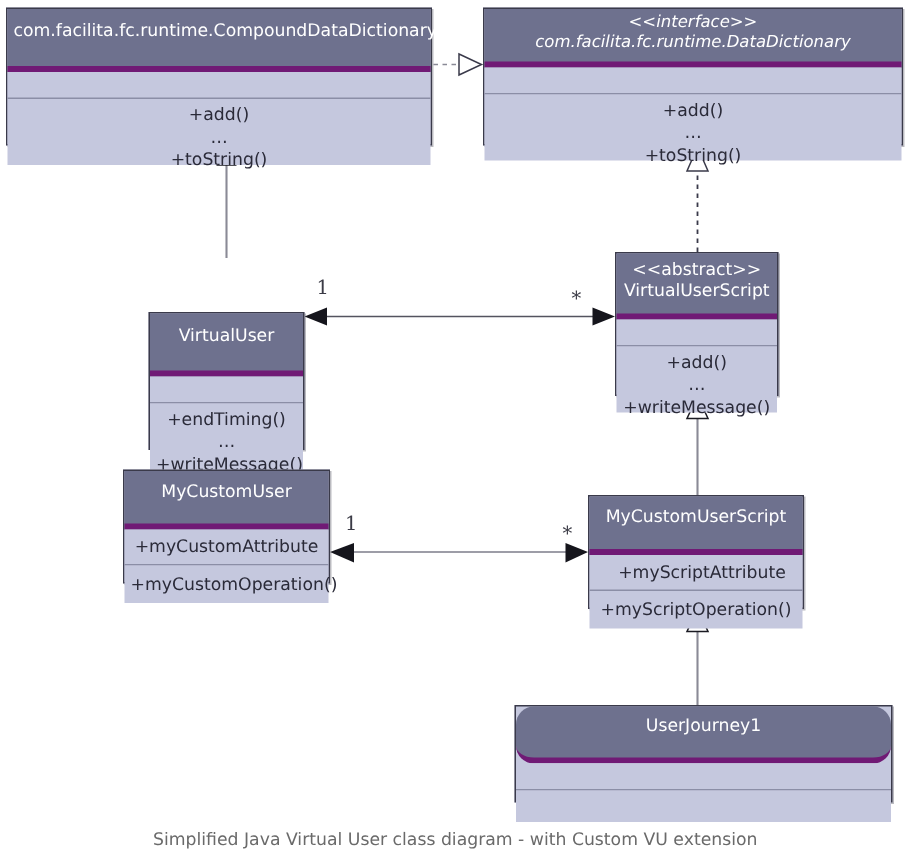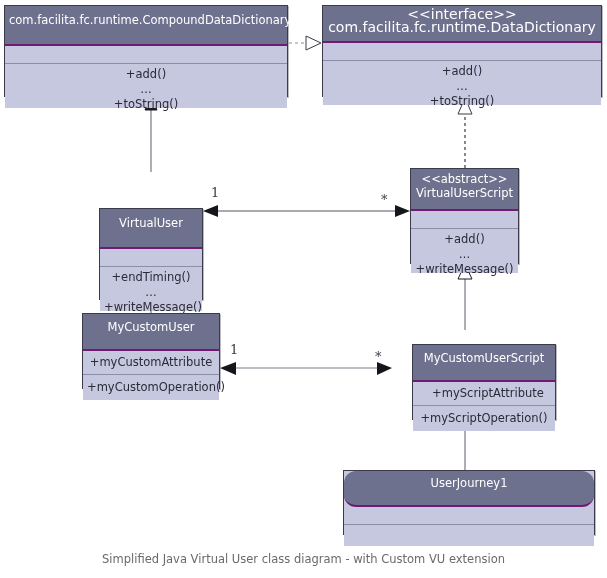--- a/index.html
+++ b/index.html
@@ -34,25 +34,26 @@
     background: #c5c8de;
     box-shadow: 1px 1px 0 rgba(60,60,75,0.35);
   }
   .uml-header {
     background: #6e718e;
     color: #ffffff;
     text-align: center;
     font-size: 11.5px;
     line-height: 14px;
     padding: 5px 4px 5px 4px;
-    border-bottom: 2px solid #701a75;
+    border-bottom: 4px solid #701a75;
     white-space: pre-line;
   }
   .uml-header.small {
-    font-size: 14px;
+    font-size: 11px;
+    font-style: italic;
   }
   .uml-attrs {
     background: #c5c8de;
     color: #2a2a38;
     text-align: center;
     font-size: 11.5px;
     line-height: 15px;
     padding: 3px 4px;
     border-bottom: 1px solid #8b8ea6;
     min-height: 13px;
@@ -172,21 +173,21 @@
 …
 +writeMessage()</div>
   </div>
 
   <div class="uml-class" style="left:82px; top:313px; width:138px; height:76px;">
     <div class="uml-header" style="height:25px; line-height:16px;">MyCustomUser</div>
     <div class="uml-attrs" style="height:24px; line-height:17px;">+myCustomAttribute</div>
     <div class="uml-ops" style="height:25px; line-height:19px;">+myCustomOperation()</div>
   </div>
 
-  <div class="uml-class" style="left:392px; top:344px; width:144px; height:76px;margin-left:20px;">
+  <div class="uml-class" style="left:392px; top:330px; width:144px; height:76px;">
     <div class="uml-header" style="height:25px; line-height:16px;">MyCustomUserScript</div>
     <div class="uml-attrs" style="height:24px; line-height:17px;padding-left:12px;">+myScriptAttribute</div>
     <div class="uml-ops" style="height:25px; line-height:19px;">+myScriptOperation()</div>
   </div>
 
   <div class="uml-class" style="left:343px; top:470px; width:252px; height:65px;">
     <div class="uml-header" style="height:24px; line-height:15px;border-radius:12px;">UserJourney1</div>
     <div class="uml-attrs empty" style="height:18px;"></div>
     <div class="uml-ops empty" style="height:21px;"></div>
   </div>

